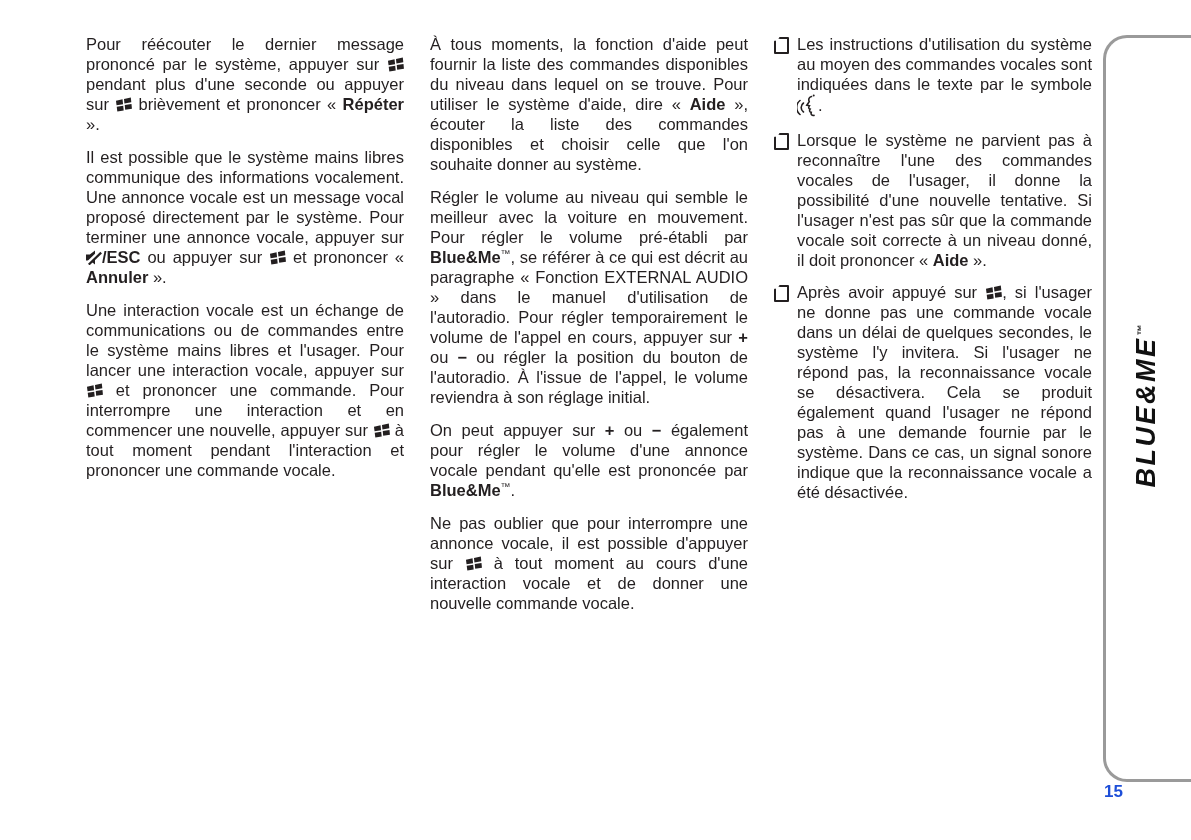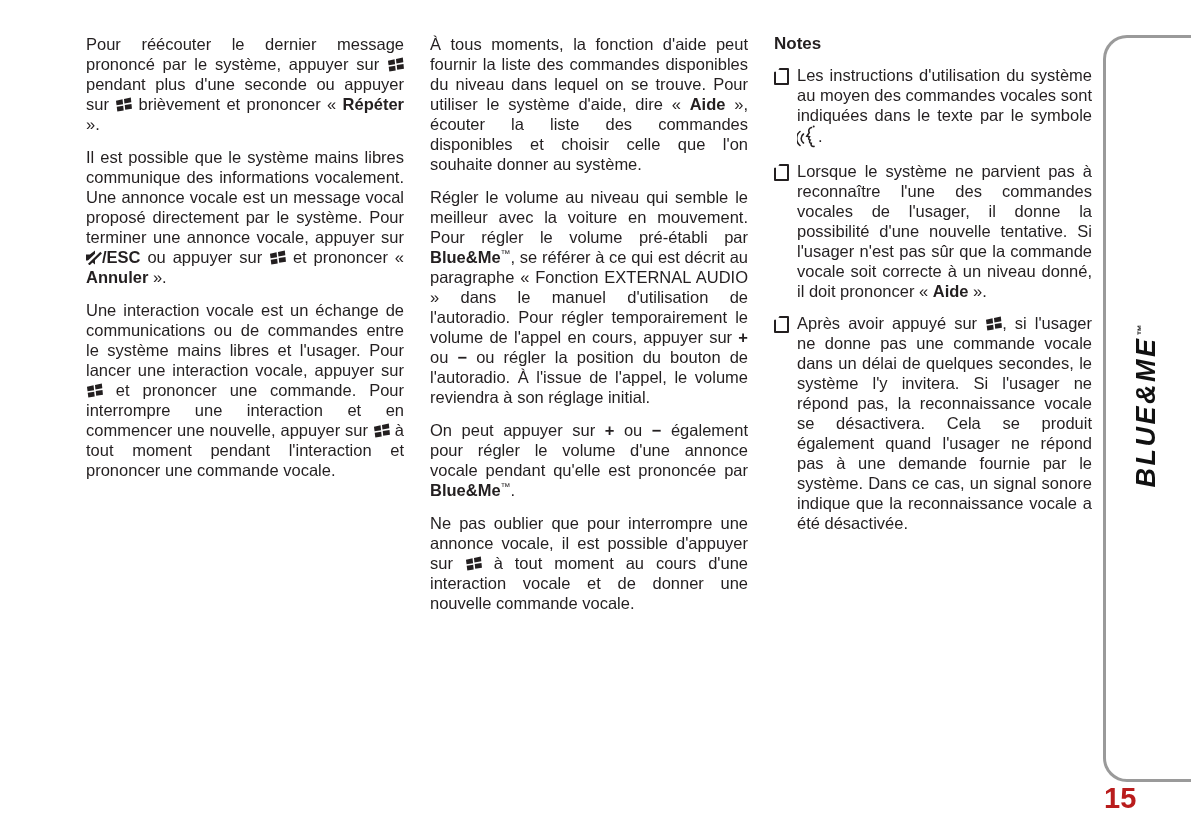--- a/index.html
+++ b/index.html
@@ -40,21 +40,21 @@
   .logo{
     position:absolute;left:40px;top:368px;
     transform:translate(-50%,-50%) rotate(-90deg);
     white-space:nowrap;
     font-size:27px;font-weight:bold;font-style:italic;
     letter-spacing:2.5px;color:#111;
   }
   .logo .tm{font-size:11px;font-style:normal;letter-spacing:0;margin-left:1px;}
   .page-number{
     position:absolute;left:1104px;top:782px;
-    font-size:29px;font-weight:bold;color:#b91c1c;
+    font-size:17px;font-weight:bold;color:#1d4ed8;
   }
 </style>
 </head>
 <body>
 
 <div class="page">
 
   <main class="content">
     <section class="col">
         <p class="para">Pour réécouter le dernier message prononcé par le système, appuyer sur <span class="inline-icon"><svg width="17" height="15" viewBox="0 0 18 16" aria-hidden="true">
@@ -107,21 +107,20 @@
         <p class="para">Ne pas oublier que pour interrompre une annonce vocale, il est possible d'appuyer sur <span class="inline-icon"><svg width="17" height="15" viewBox="0 0 18 16" aria-hidden="true">
       <g fill="#231f20">
         <path d="M1 4 L8 2.4 L8.5 7.6 L1.6 8.9 Z"></path>
         <path d="M9.5 2 L16.8 0.6 L17.3 5.7 L10 7 Z"></path>
         <path d="M1.8 10.4 L8.7 9.2 L9.2 14.4 L2.4 15.5 Z"></path>
         <path d="M10.3 8.6 L17.5 7.4 L18 12.5 L10.8 13.7 Z"></path>
       </g>
     </svg></span> à tout moment au cours d'une interaction vocale et de donner une nouvelle commande vocale.</p>
       </section>
     <section class="col notes">
-      <h2 class="notes-title">Notes</h2>
       <div>
           <div class="note-item">
             <span class="bullet-box"></span>
             <p class="para">Les instructions d'utilisation du système au moyen des commandes vocales sont indiquées dans le texte par le symbole <span class="inline-icon voice-sym"><svg width="21" height="24" viewBox="0 0 21 24" aria-hidden="true">
       <g fill="none" stroke="#231f20" stroke-width="1.6" stroke-linecap="round">
         <path d="M6.5 9 A5.5 5.5 0 0 0 6.5 18"></path>
         <path d="M3 6.5 A9 9 0 0 0 3 20.5"></path>
         <path d="M14.5 2.5 C11.8 3.2 11.2 5.6 12.2 7.6 L9.8 11.2 L12.4 11.7 C11.3 13.2 11.5 14.6 13.1 15.1 C12.1 16.5 12.5 18 14.2 18.4 C13.6 20.2 14.8 21.8 17 21.4"></path>
       </g>
       <circle cx="16.7" cy="1.6" r="1" fill="#231f20"></circle>

